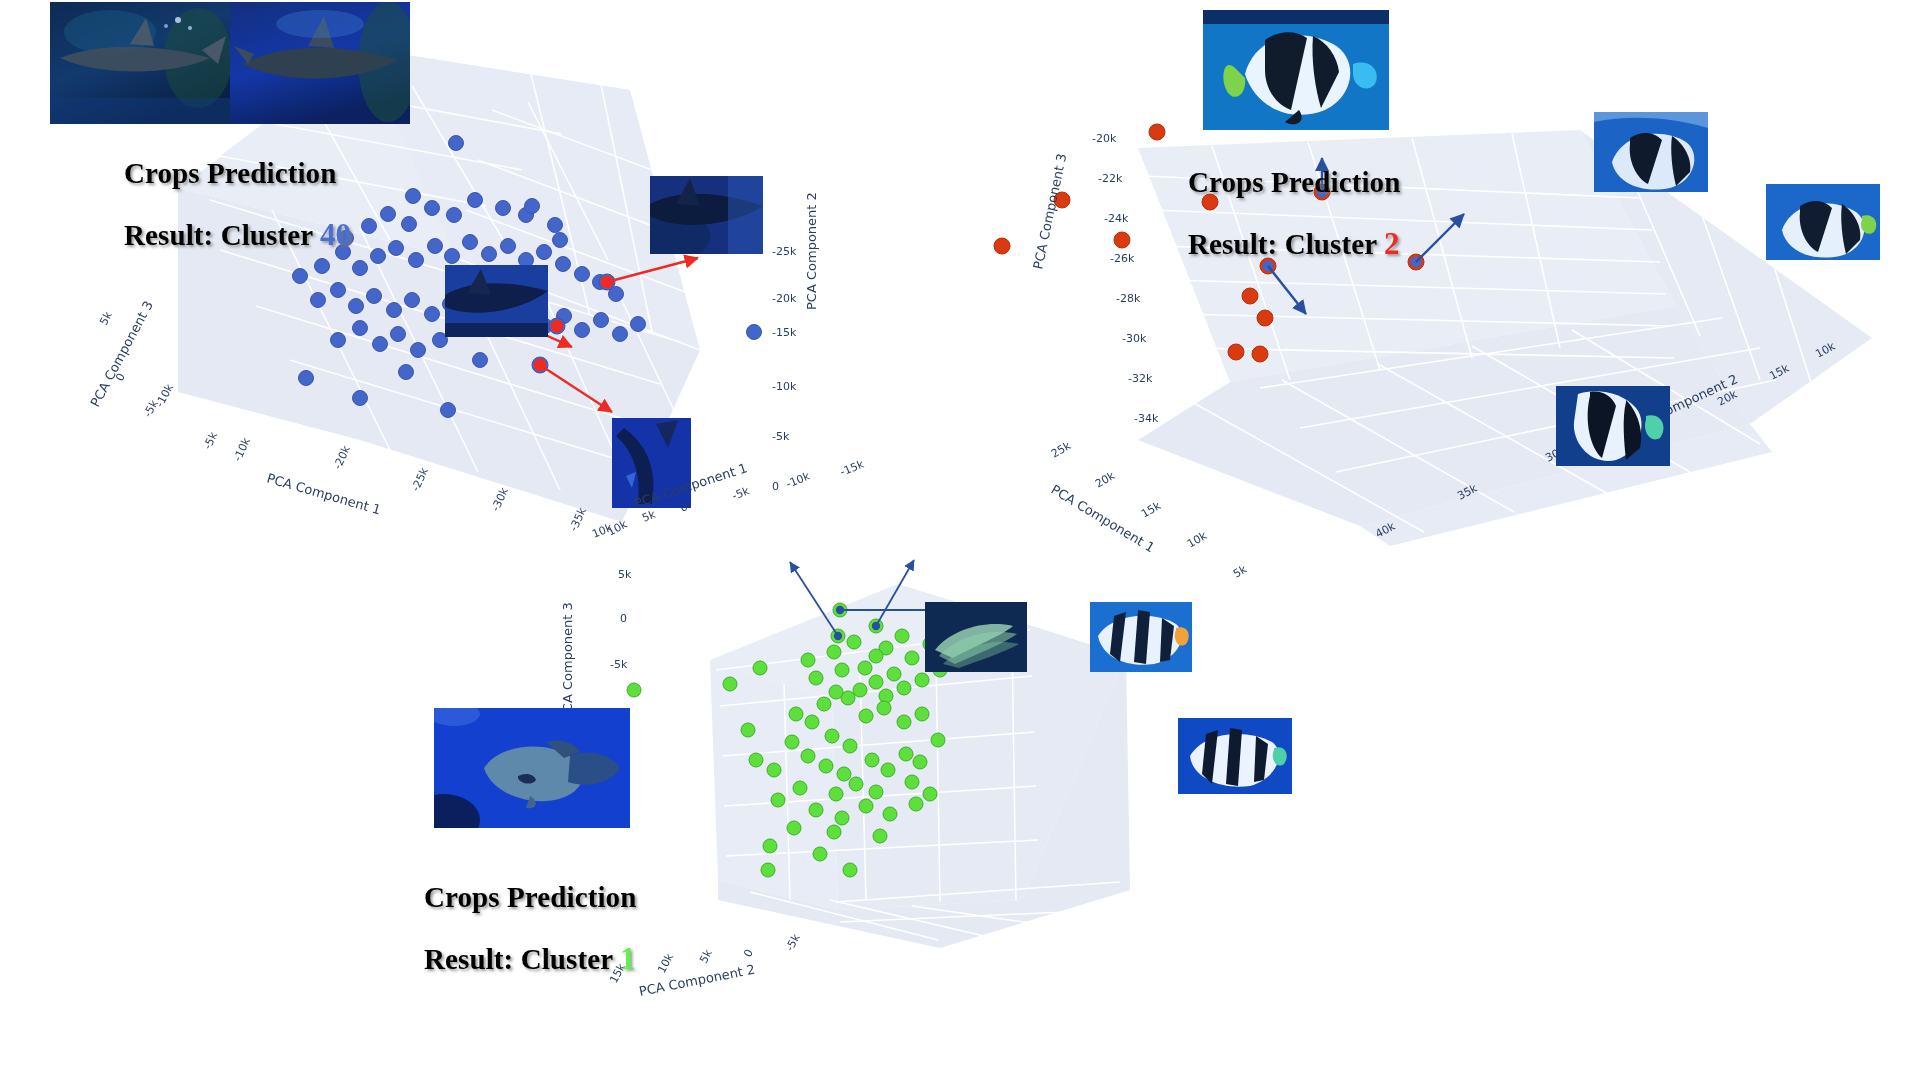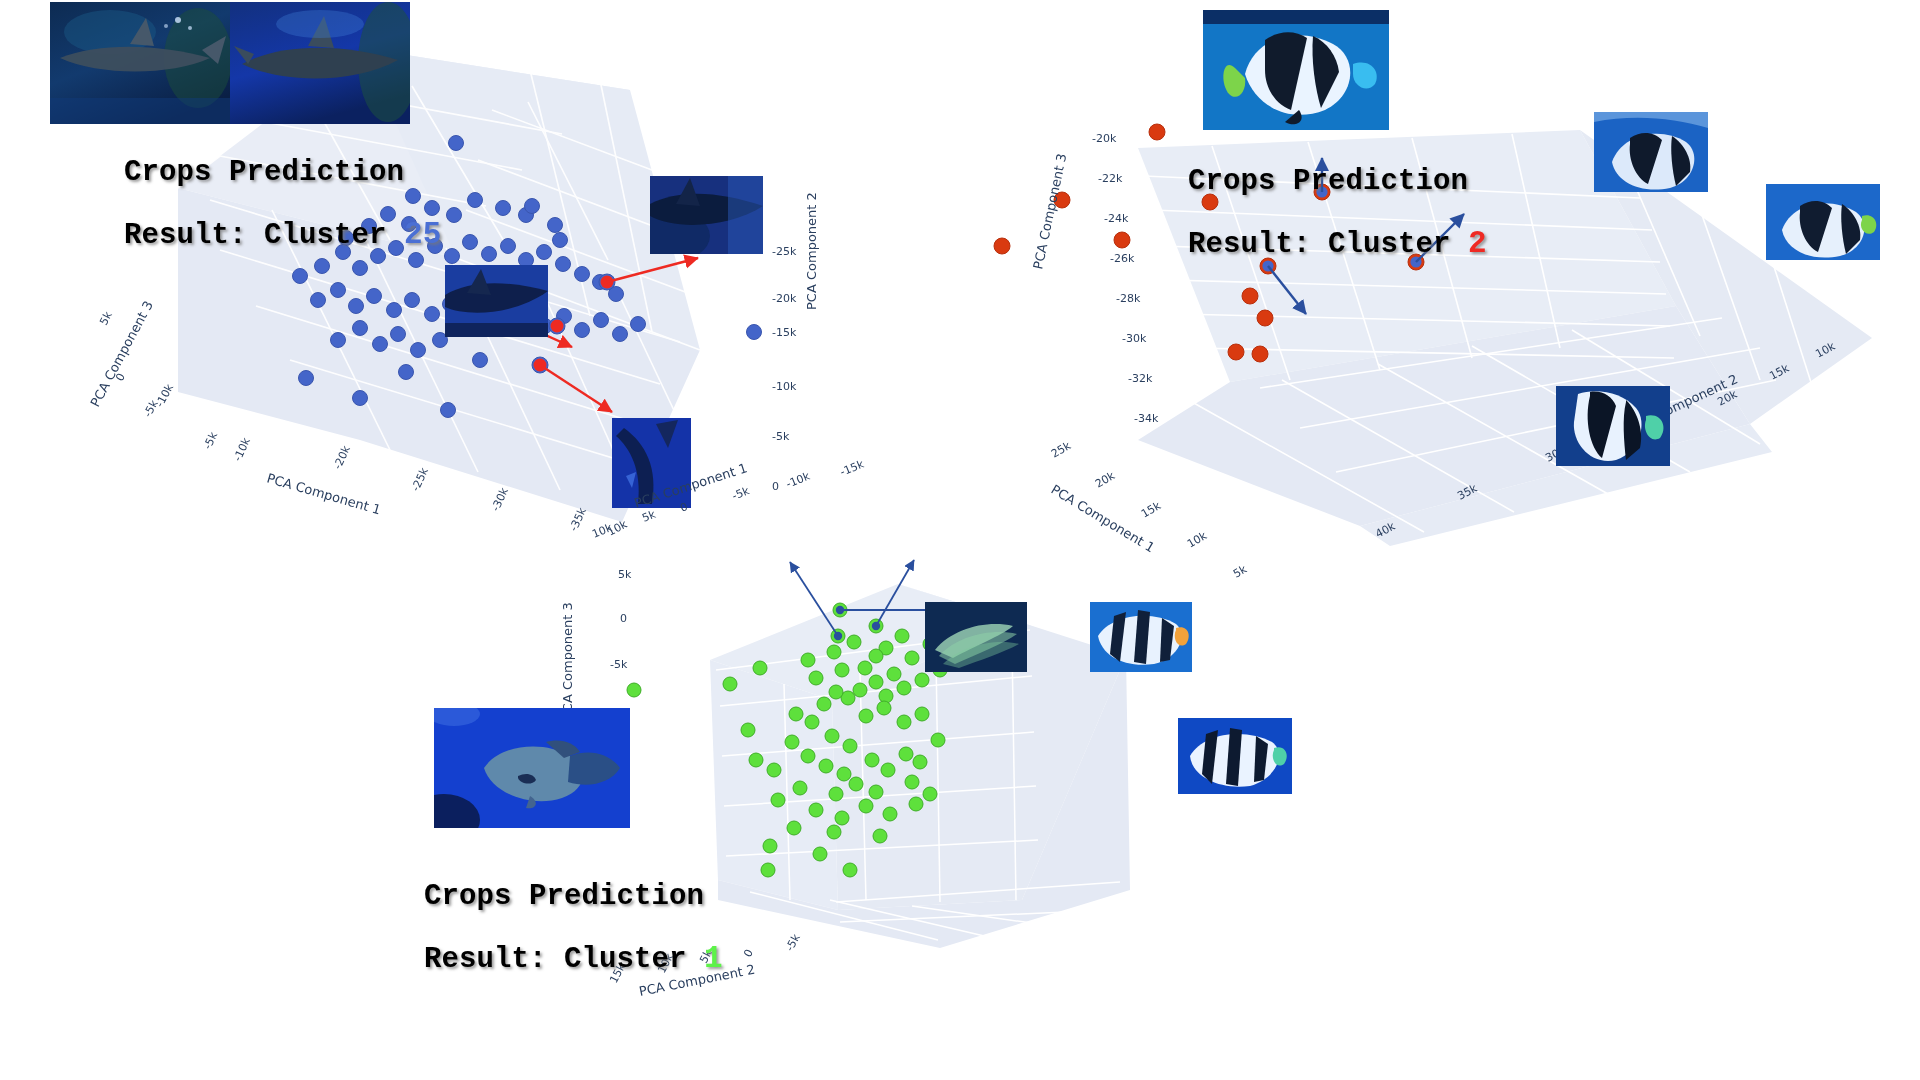--- a/index.html
+++ b/index.html
@@ -5,21 +5,21 @@
   html,body{margin:0;padding:0;background:#ffffff;}
   body{width:1920px;height:1080px;position:relative;overflow:hidden;
        font-family:"DejaVu Sans", sans-serif;}
   .stage{position:absolute;left:0;top:0;width:1920px;height:1080px;}
 
   
   .plot{position:absolute;}
   .plot svg{position:absolute;left:0;top:0;overflow:visible;}
 
   
-  .caption{position:absolute;font-family:Liberation Mono, monospace;
+  .caption{position:absolute;font-family:Liberation Serif, serif;
            font-weight:bold;font-size:29px;line-height:1.05;color:#000;
            text-shadow:2px 2px 3px rgba(120,120,120,.75);
            white-space:pre-line;letter-spacing:.1px;}
   .caption .num{font-size:31px;}
 
   
   .thumb{position:absolute;overflow:hidden;background:#0a2a6b;}
   .thumb .sky{position:absolute;left:0;top:0;right:0;bottom:0;}
 
   
@@ -220,21 +220,21 @@
       <rect width="180" height="122" fill="url(#t2)"></rect>
       <ellipse cx="158" cy="60" rx="30" ry="60" fill="#1d5140" opacity=".55"></ellipse>
       <path d="M12,62 C54,40 116,42 168,58 C124,82 52,82 12,62 Z" fill="#2f4050"></path>
       <path d="M78,44 L94,14 L104,46 Z" fill="#3a4c5d"></path>
       <path d="M18,62 L4,44 L24,52 Z" fill="#3a4c5d"></path>
       <ellipse cx="90" cy="22" rx="44" ry="14" fill="#3f7fd6" opacity=".35"></ellipse>
     </svg>
   </div>
   <div class="caption" style="left:124px;top:128px;">
     <span>Crops Prediction</span><br>
-    <span>Result: Cluster </span><span class="num" style="color:#4a6fd4">25</span>
+    <span>Result: Cluster </span><span class="num" style="color:#4a6fd4">40</span>
   </div>
 
   <div class="thumb" style="left:650px;top:176px;width:113px;height:78px;">
     <svg class="sky" viewBox="0 0 113 78" preserveAspectRatio="none">
       <rect width="113" height="78" fill="#17307e"></rect>
       <ellipse cx="20" cy="60" rx="40" ry="26" fill="#102a66"></ellipse>
       <path d="M0,28 C30,12 72,16 113,30 C80,52 24,54 0,40 Z" fill="#0b1c3e"></path>
       <path d="M26,28 L40,2 L50,30 Z" fill="#132448"></path>
       <rect x="78" width="35" height="78" fill="#2a57b8" opacity=".5"></rect>
     </svg>

